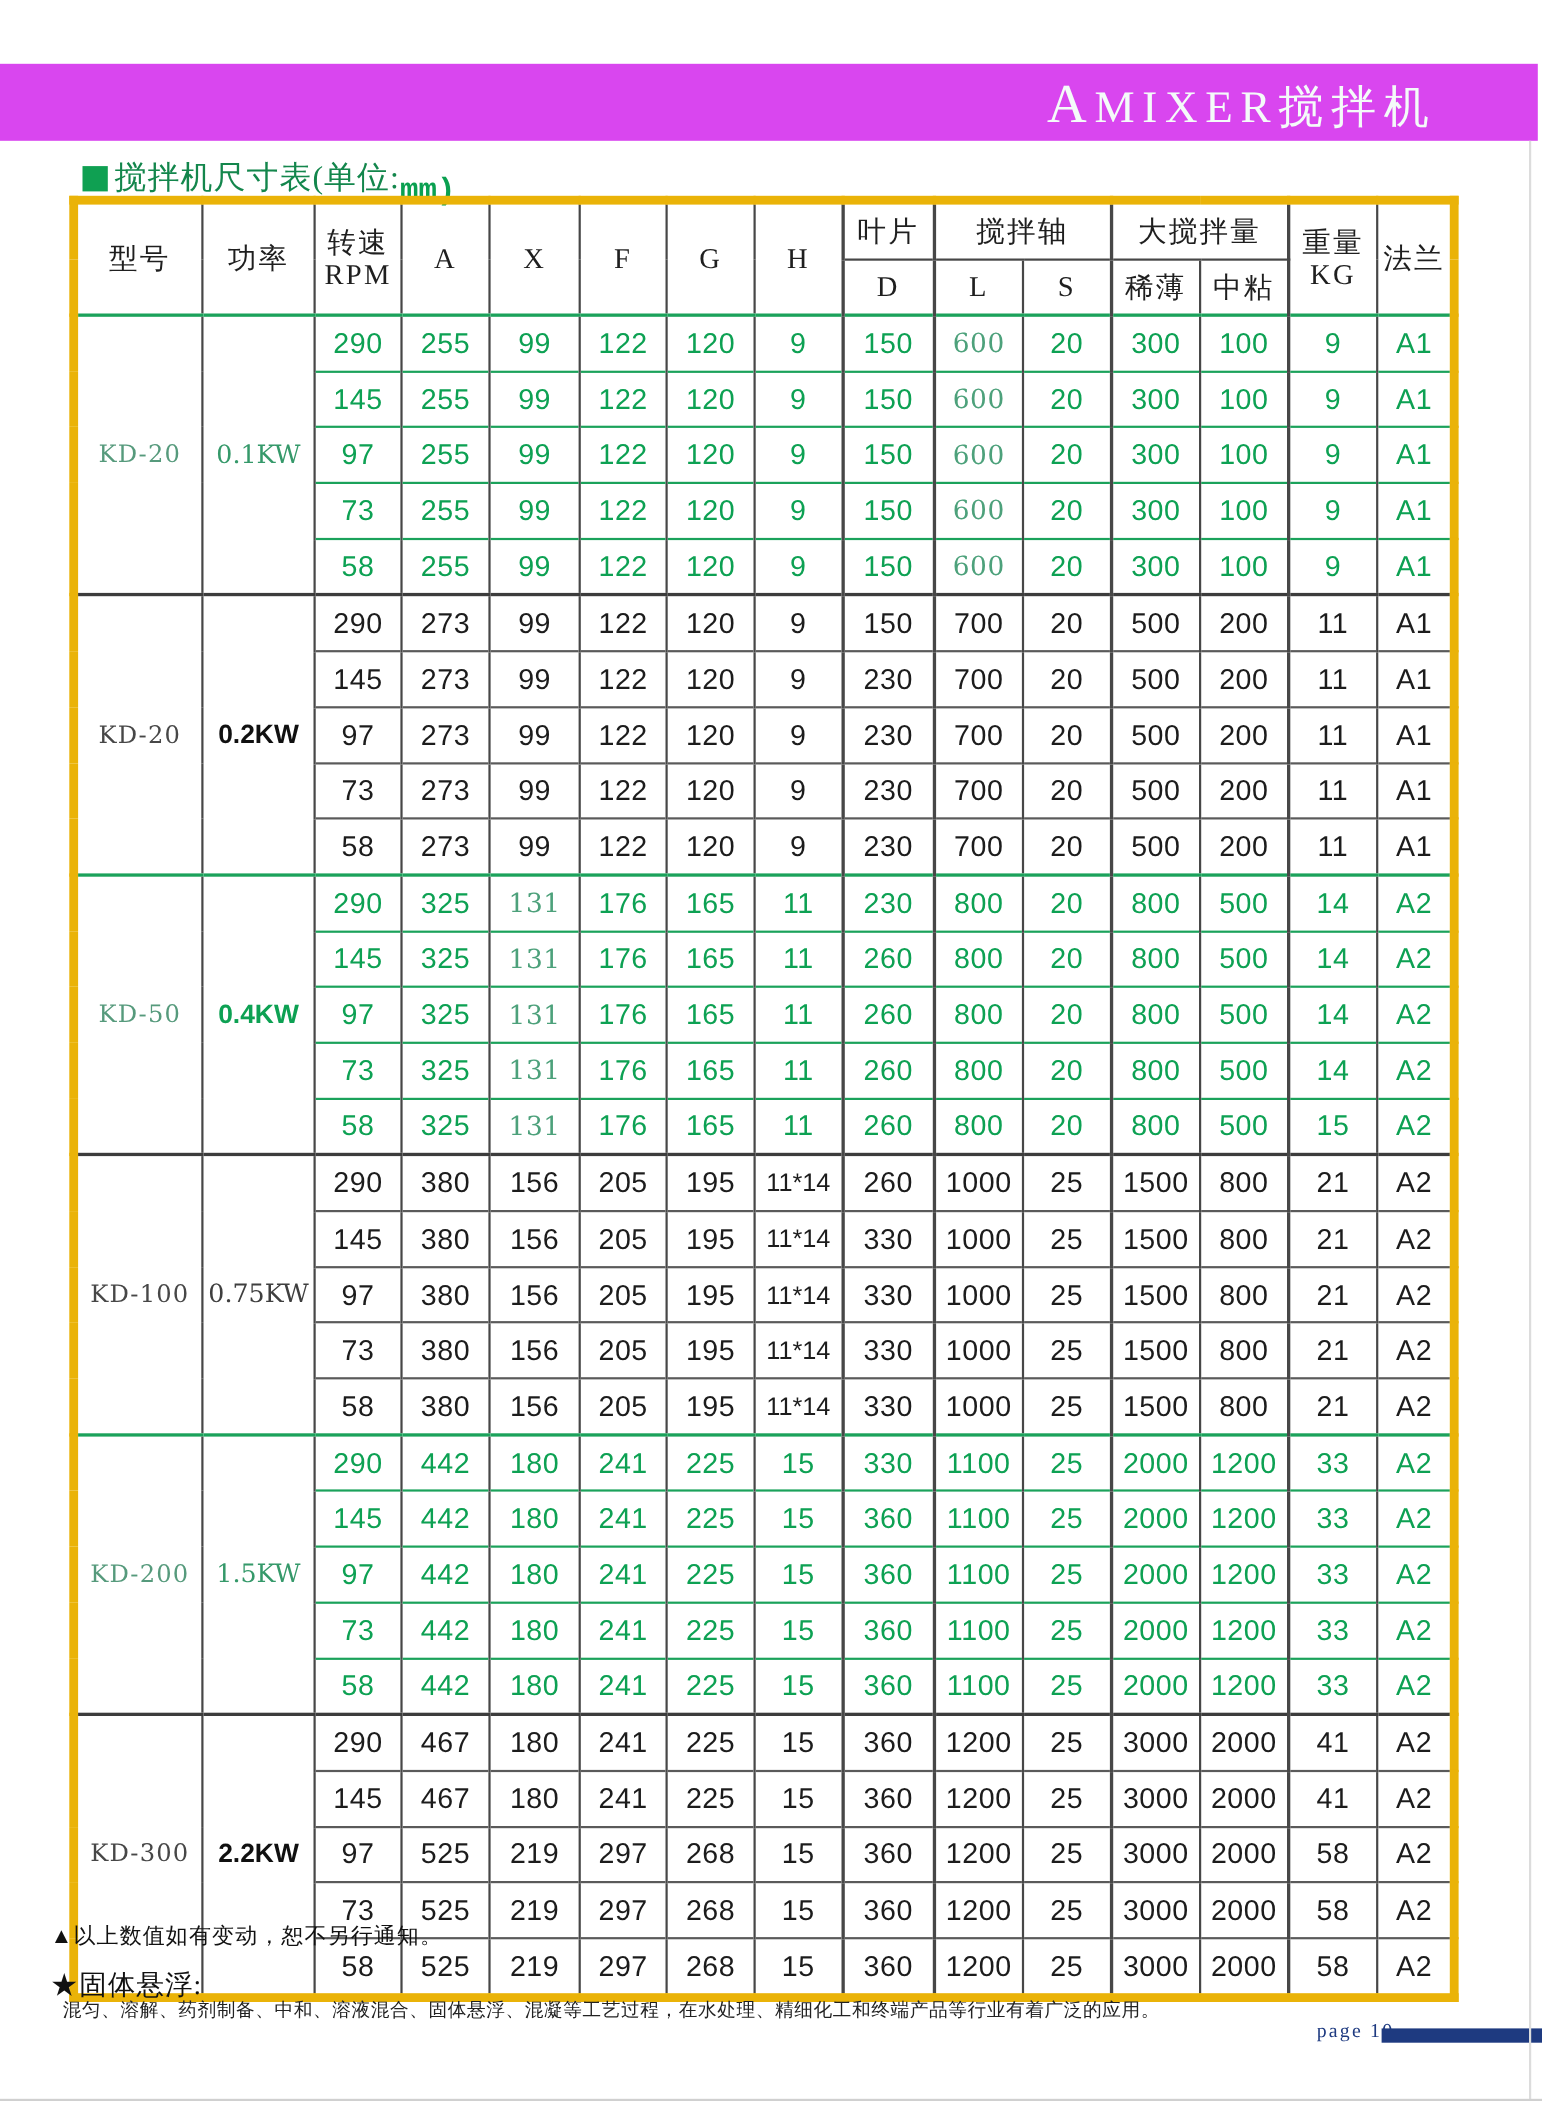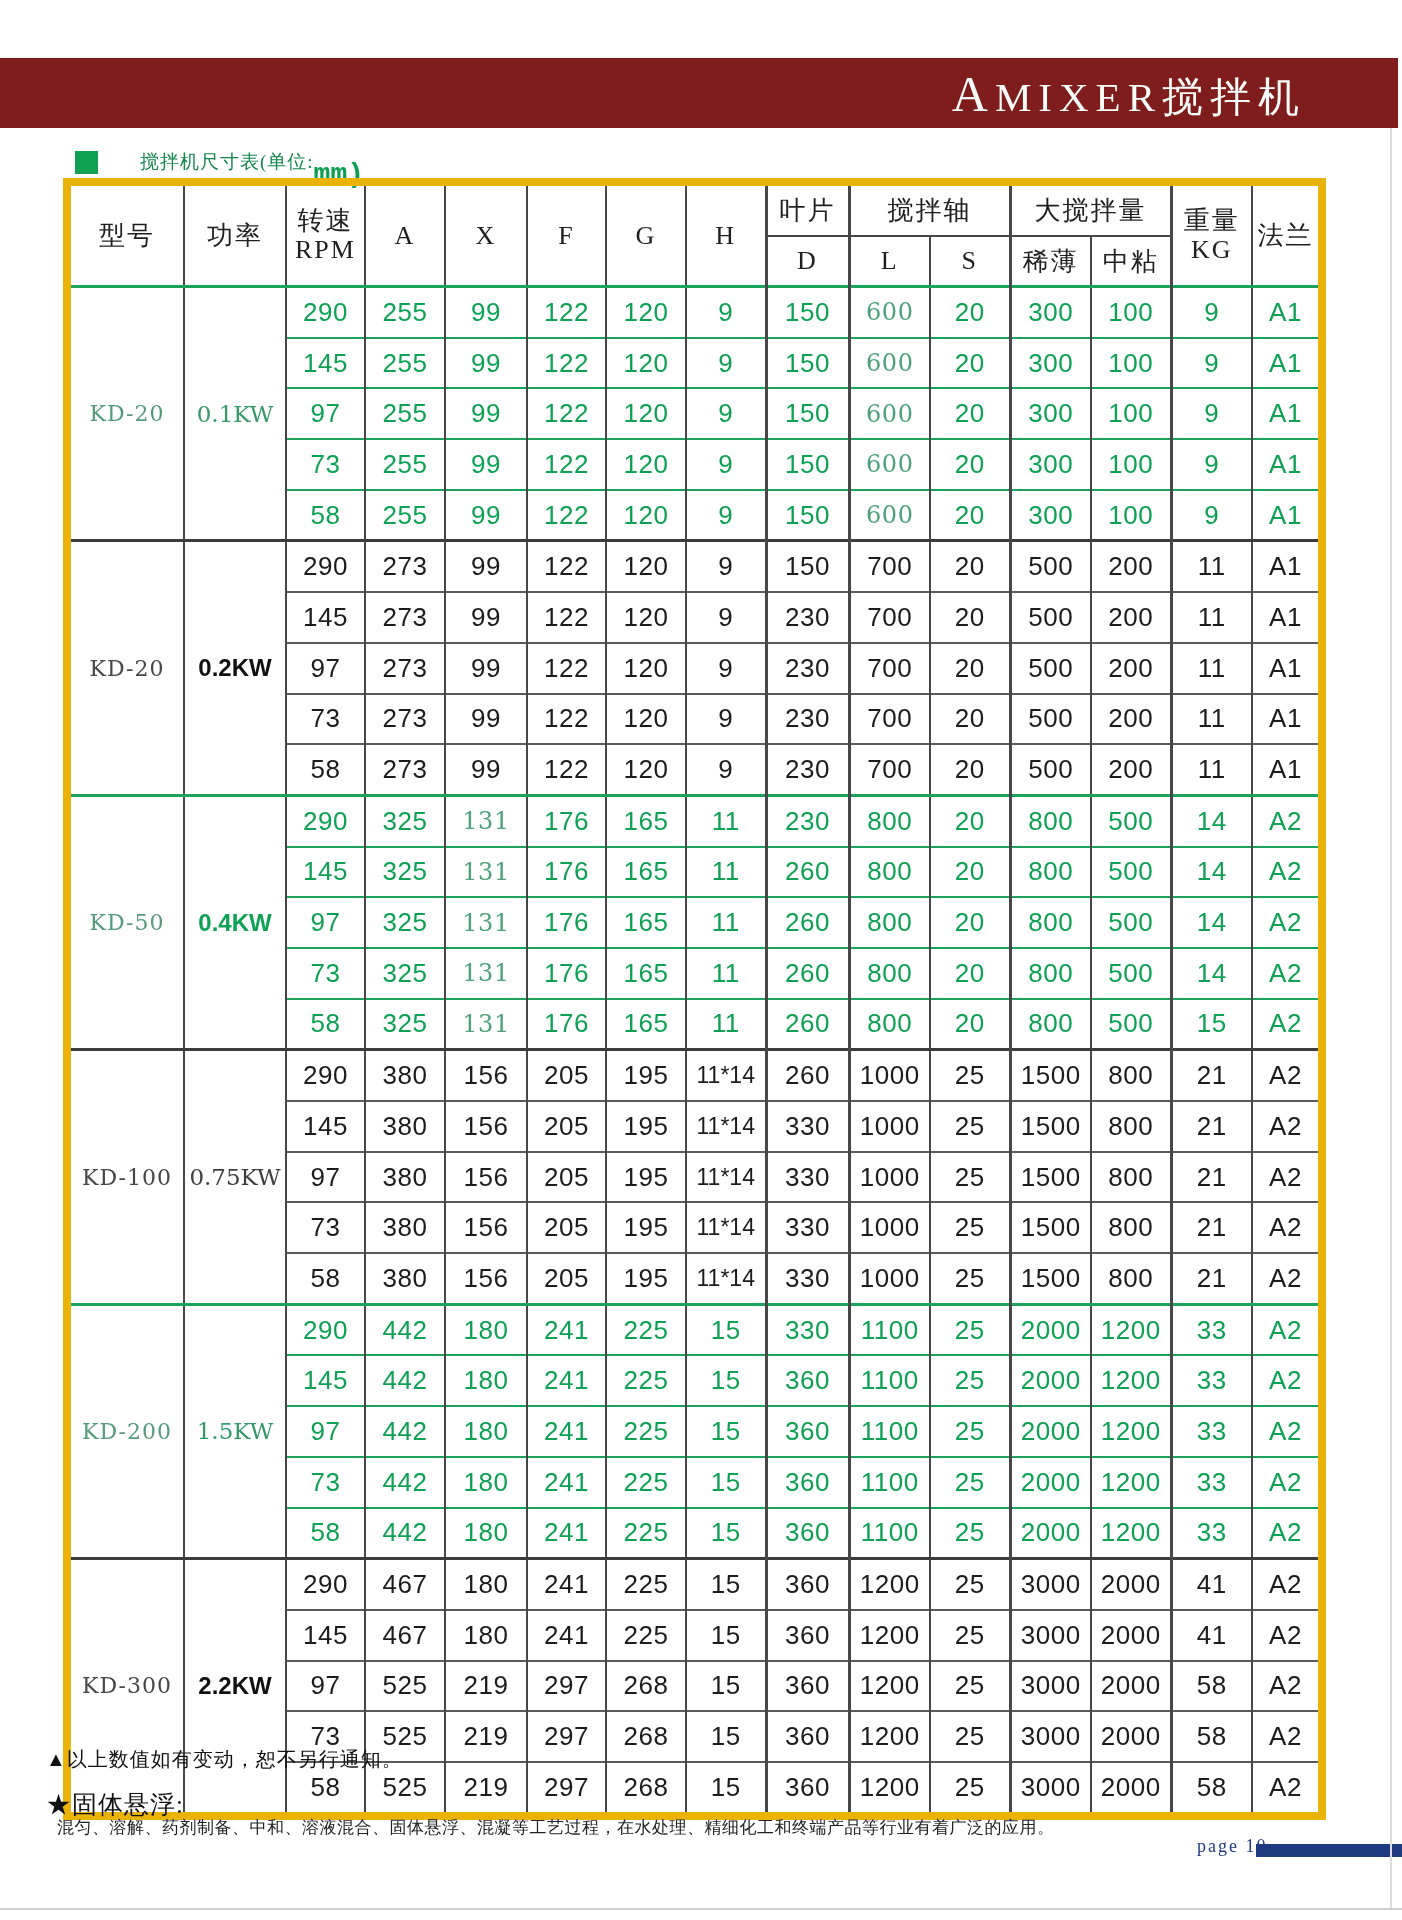--- a/index.html
+++ b/index.html
@@ -3,31 +3,31 @@
 <meta charset="utf-8">
 <style>
   html,body{margin:0;padding:0;}
   body{
     width:1402px;height:1920px;position:relative;background:#ffffff;
     font-family:"Liberation Serif", serif;overflow:hidden;
   }
   
   .banner{
     position:absolute;left:0;top:58px;width:1398px;height:70px;
-    background:#7f1d1d;
+    background:#d946ef;
   }
   .banner-title{
     display:block;height:70px;line-height:72px;text-align:right;padding-right:92px;
     color:#f4fbf9;font-family:"Liberation Serif", serif;font-size:41px;letter-spacing:7px;
   }
   .banner-title::first-letter{font-size:50px;}
   
   .section-head{position:absolute;left:75px;top:147px;height:30px;display:flex;align-items:center;}
   .sq{width:23px;height:23px;background:#0fa052;display:inline-block;margin-right:6px;}
-  .sec-txt{font-family:"Liberation Serif", serif;font-size:19px;color:#13864c;letter-spacing:1px;margin-left:36px;}
+  .sec-txt{font-family:"Liberation Serif", serif;font-size:29px;color:#13864c;letter-spacing:1px;}
   .sec-unit{font-family:Liberation Mono, monospace;font-weight:bold;font-size:28px;color:#0aa050;margin-top:24px;}
   
   .table-wrap{position:absolute;left:63px;top:178px;}
   table{border-collapse:collapse;table-layout:fixed;width:1255px;border:8px solid #eab308;}
   th,td{padding:0;text-align:center;vertical-align:middle;overflow:hidden;}
   th{
     border-left:2px solid #474747;border-top:2px solid #474747;
     font-family:"Liberation Serif", serif;font-weight:normal;font-size:26px;color:#1f1f1f;
     letter-spacing:2px;
   }

